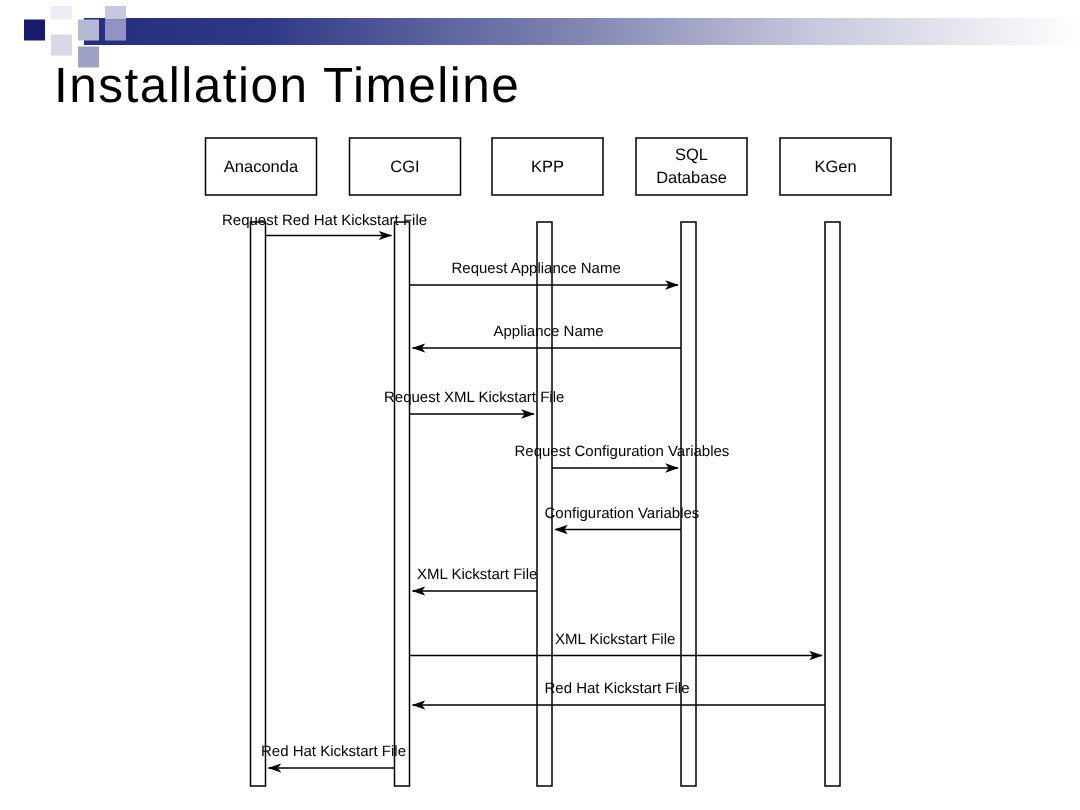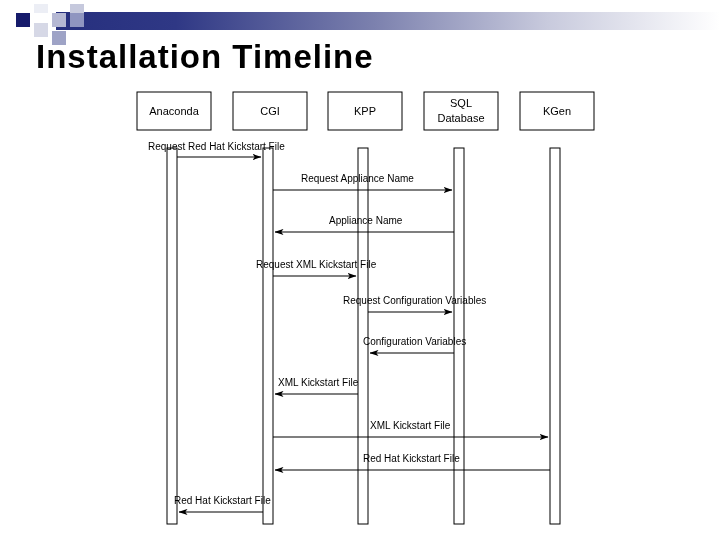--- a/index.html
+++ b/index.html
@@ -48,21 +48,21 @@
     background: linear-gradient(to right, #ffffff 0%, #f2f3f8 60%, #ffffff 100%);
     z-index: -1;
   }
 
   
   #page-title {
     position: absolute;
     left: 36px;
     top: 38px;
     font-size: 33px;
-    font-weight: bold;
+    font-weight: normal;
     letter-spacing: 1px;
     color: #000000;
     font-family: "Liberation Sans", sans-serif;
     white-space: nowrap;
   }
 
   
   #diagram {
     position: absolute;
     left: 0;

